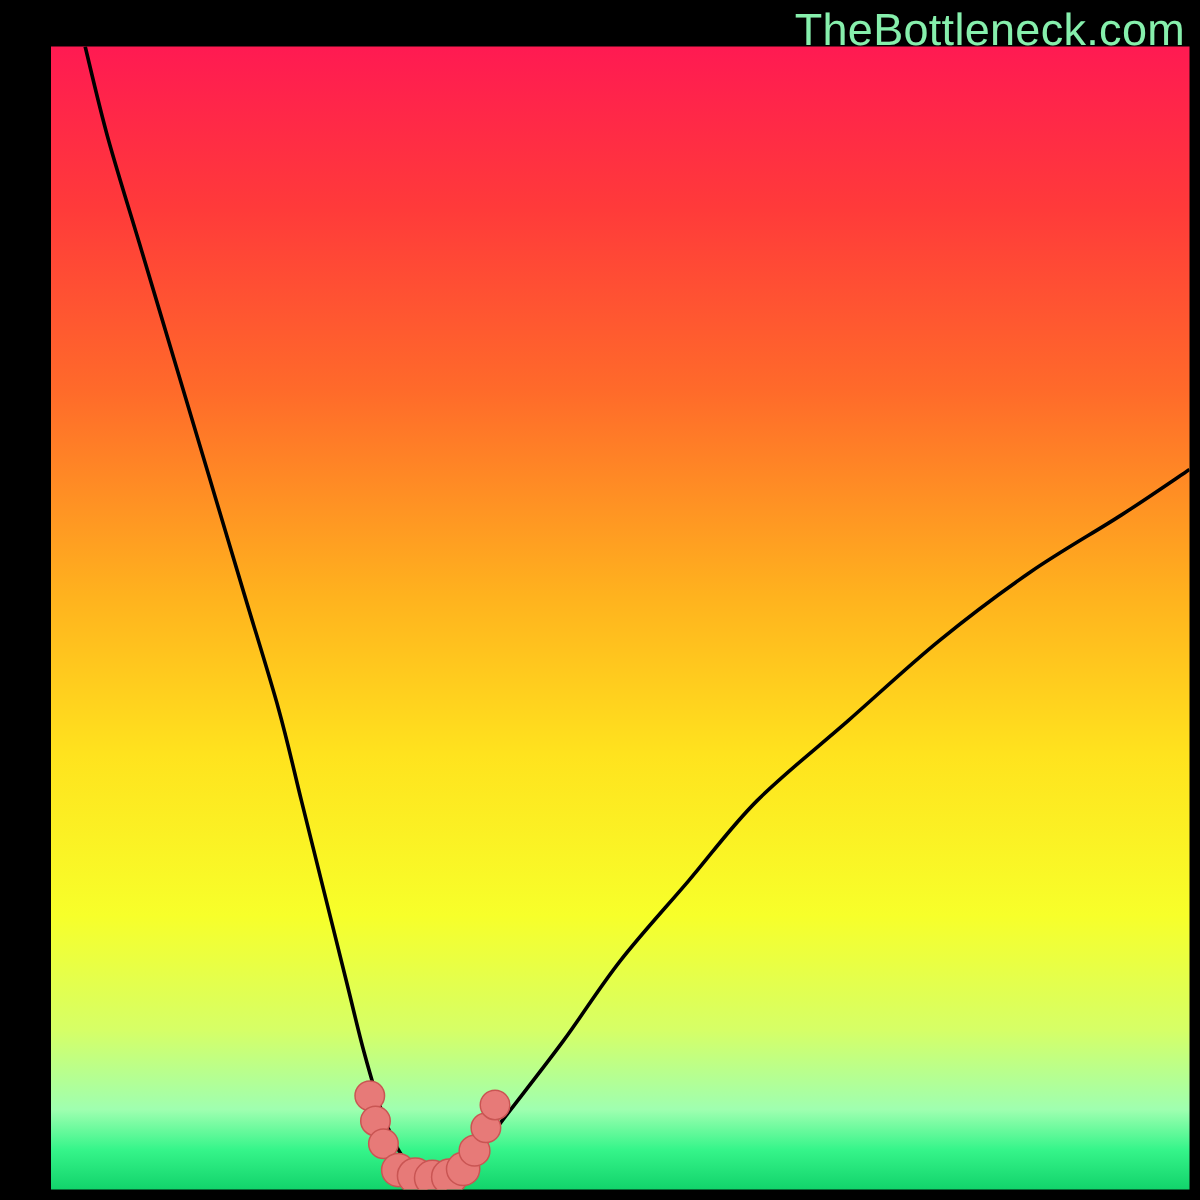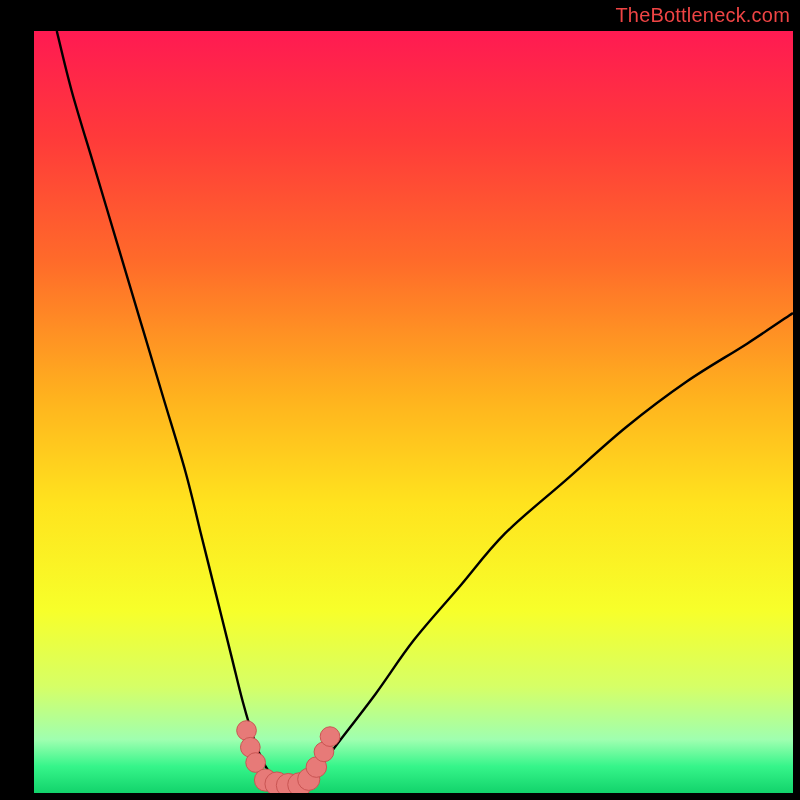--- a/index.html
+++ b/index.html
@@ -16,22 +16,22 @@
     left: 0;
     top: 0;
     width: 800px;
     height: 800px;
     background: #000000;
   }
   .watermark {
     position: absolute;
     top: 4px;
     right: 10px;
-    color: #ef4444;
-    font-size: 20px;
+    color: #86efac;
+    font-size: 30px;
     letter-spacing: 0.2px;
     font-weight: 500;
     user-select: none;
   }
   svg {
     position: absolute;
     left: 0;
     top: 0;
   }
 </style>

